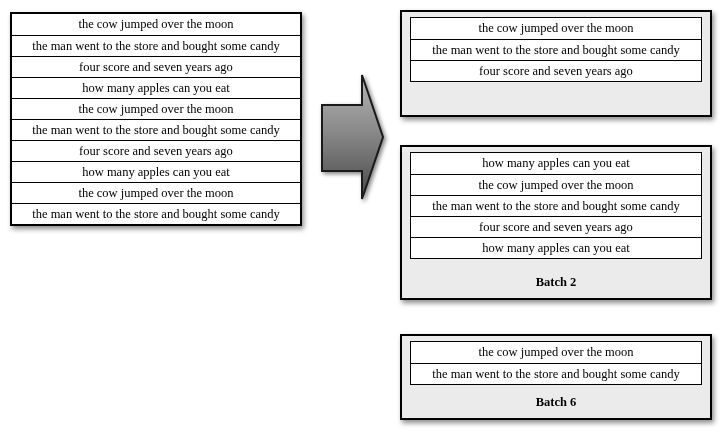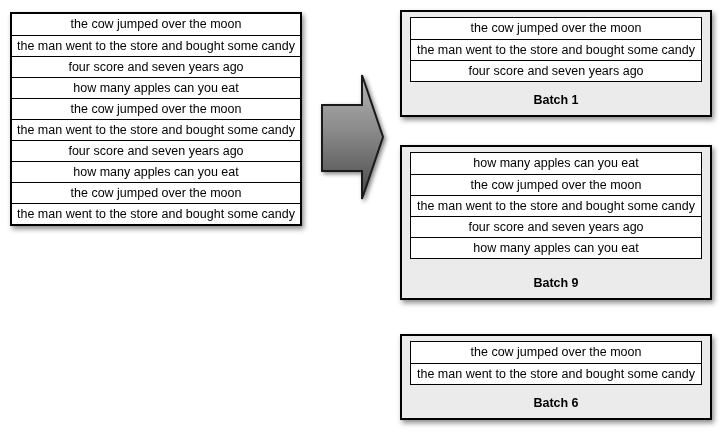--- a/index.html
+++ b/index.html
@@ -5,20 +5,21 @@
   * { margin: 0; padding: 0; box-sizing: border-box; }
   html, body { background: #ffffff; }
   body { font-family: "Liberation Sans", sans-serif; }
 
   .canvas {
     position: relative;
     width: 722px;
     height: 433px;
     background: #ffffff;
     overflow: hidden;
+    font-family: Liberation Serif, serif;
   }
 
   
   .source-table {
     position: absolute;
     left: 10px;
     top: 12px;
     width: 292px;
     background: #ffffff;
     border: 2px solid #000000;
@@ -109,32 +110,31 @@
       <polygon points="10,35 50,35 50,5 71,67 50,129 50,101 10,101" fill="url(#arrowGrad)" stroke="#1a1a1a" stroke-width="2" stroke-linejoin="miter"></polygon>
     </svg>
   </div>
 
   <div class="batch batch-1">
     <div class="batch-table">
       <div class="row">the cow jumped over the moon</div>
       <div class="row">the man went to the store and bought some candy</div>
       <div class="row">four score and seven years ago</div>
     </div>
-    <div class="batch-label">Batch 1</div>
   </div>
 
   <div class="batch batch-2">
     <div class="batch-table">
       <div class="row">how many apples can you eat</div>
       <div class="row">the cow jumped over the moon</div>
       <div class="row">the man went to the store and bought some candy</div>
       <div class="row">four score and seven years ago</div>
       <div class="row">how many apples can you eat</div>
     </div>
-    <div class="batch-label">Batch 9</div>
+    <div class="batch-label">Batch 2</div>
   </div>
 
   <div class="batch batch-3">
     <div class="batch-table">
       <div class="row">the cow jumped over the moon</div>
       <div class="row">the man went to the store and bought some candy</div>
     </div>
     <div class="batch-label">Batch 6</div>
   </div>
 

